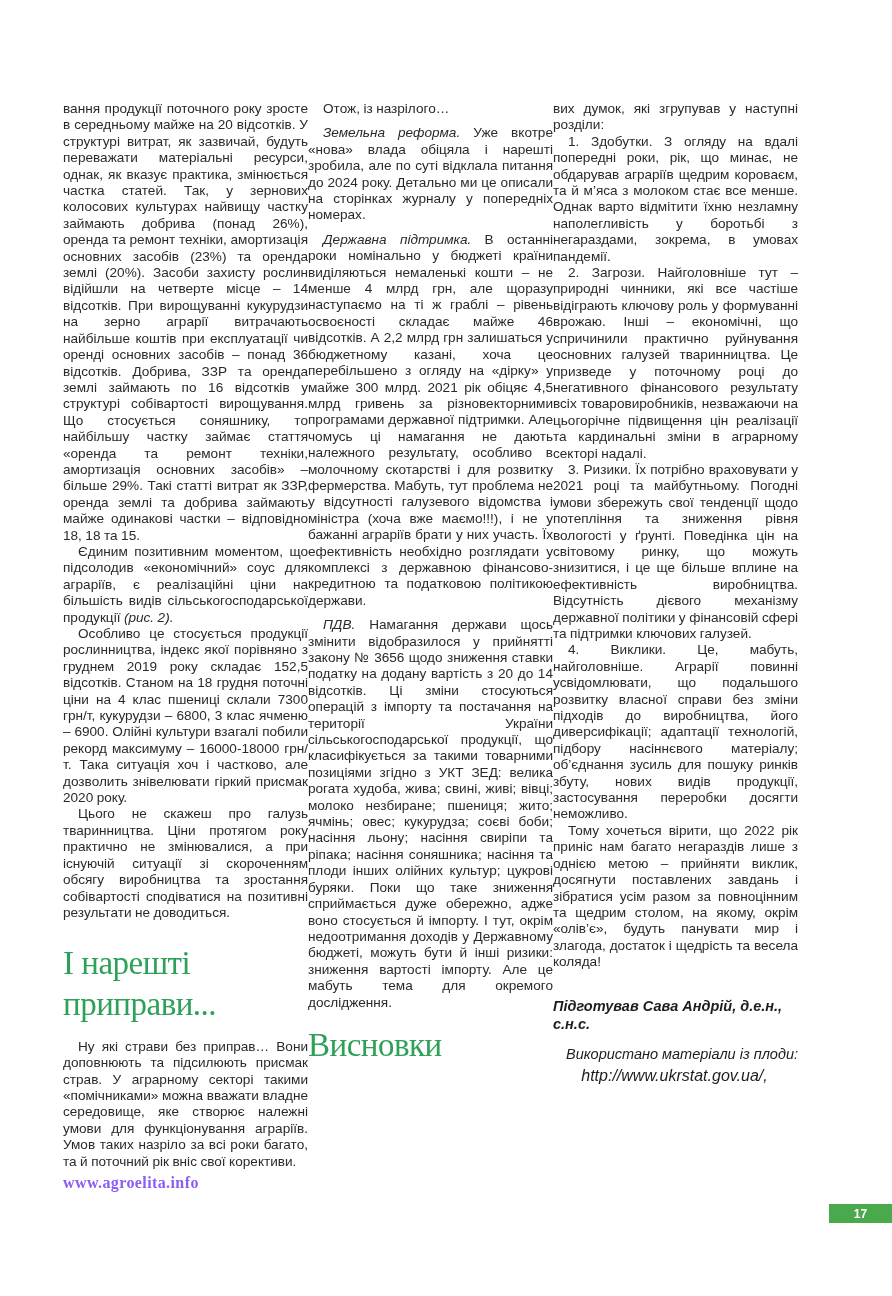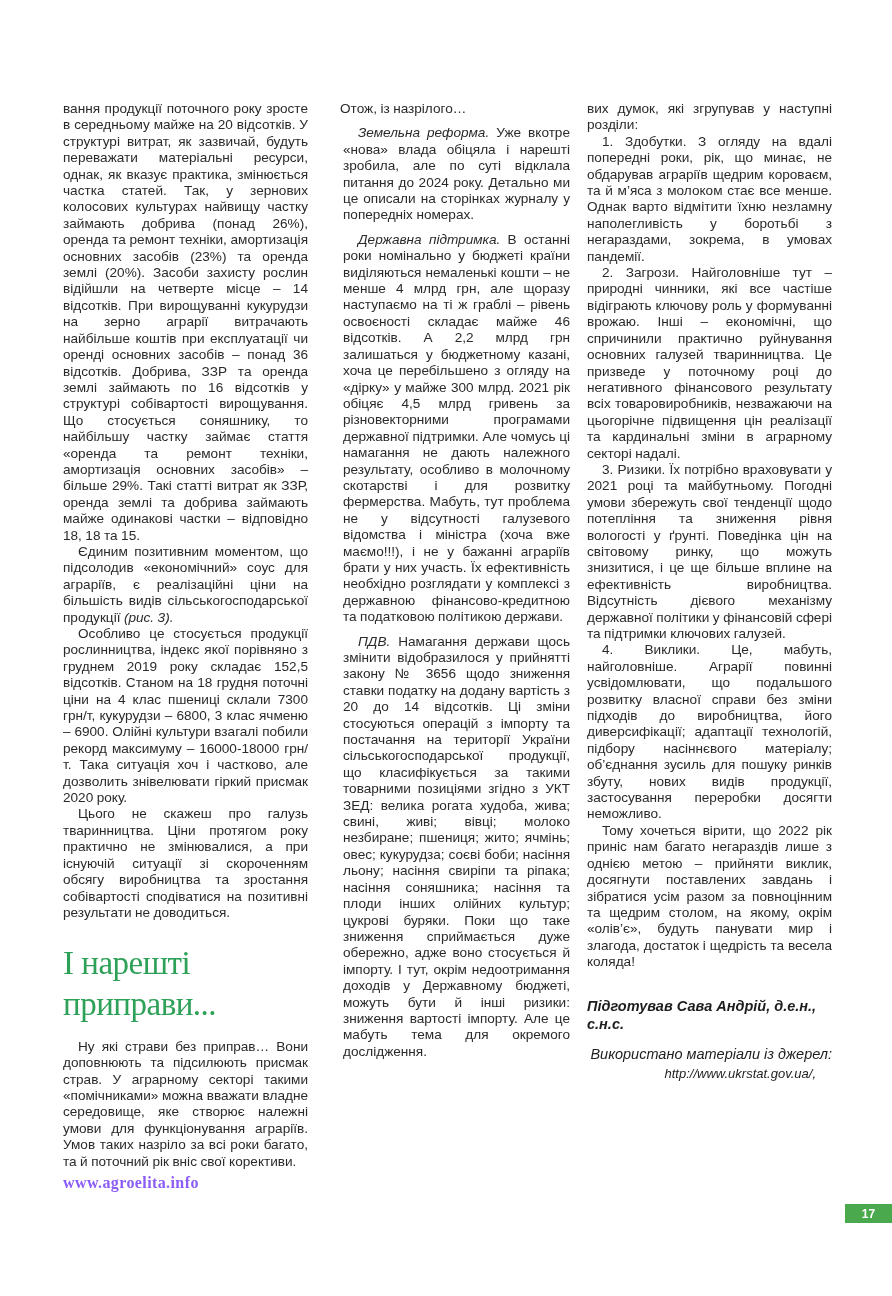--- a/index.html
+++ b/index.html
@@ -1,82 +1,83 @@
 <!DOCTYPE html>
 <html lang="uk"><head>
 <meta charset="utf-8">
 <style>
   html, body { margin:0; padding:0; }
   body {
     width:892px; height:1296px; background:#ffffff;
     font-family:"Liberation Sans","DejaVu Sans",sans-serif;
   }
   .page { position:relative; width:892px; height:1296px; background:#ffffff; overflow:hidden; }
-  .content { position:absolute; left:63px; top:101px; width:769px; display:flex; gap:17px; }
+  .content { position:absolute; left:63px; top:101px; width:769px; display:flex; }
   .col { width:245px; }
   p.body {
     margin:0; font-size:13.6px; line-height:16.4px; text-align:justify;
     color:#2a2a2a; text-indent:15px; word-spacing:-0.3px;
   }
   p.body.noindent { text-indent:0; }
-  p.body.gap { margin-top:8px;margin-left:18px; }
+  p.body.gap { margin-top:8px; }
   .ital { font-style:italic; }
   h2.green {
     font-weight:400; color:#2ea158; font-size:33px; line-height:1.22;
     margin:22px 0 15px 0; letter-spacing:-0.5px;font-family:Liberation Serif, serif;
   }
   h2.green.mid { margin-top:14px; margin-bottom:17px; }
   .site-url {
     margin-top:4px; font-family:"Liberation Serif","DejaVu Serif",serif;
     font-weight:700; color:#8b5cf6; font-size:16px; letter-spacing:0.4px;
   }
   .author {
     margin:26px 0 0 0; text-align:left; font-weight:700; font-style:italic;
     font-size:14.5px; color:#1d1d1d; line-height:1.3;
   }
   .sources-label { margin:11px 0 0 0; text-align:right; font-style:italic; font-size:14.5px; color:#1d1d1d; line-height:1.3; }
-  .source-line { margin:2px 16px 0 0; text-align:right; font-style:italic; font-size:13px; color:#1d1d1d; line-height:1.3; }
+  .source-line { margin:2px 2px 0 0; text-align:center; font-style:italic; font-size:16px; color:#1d1d1d; line-height:1.3; }
   .pagebox {
-    position:absolute; right:0; top:1204px; width:47px; height:19px;
+    position:absolute; right:0; top:1204px; width:63px; height:19px;
     background:#4aa94d; color:#ffffff; font-size:12px; font-weight:700;
     display:flex; align-items:center; justify-content:center;
   }
 </style>
 </head>
 <body>
 
 <div class="page">
   <div class="content">
 
     <div class="col">
       <p class="body noindent">вання продукції поточного року зросте в середньому майже на 20 відсотків. У структурі витрат, як зазвичай, будуть переважати матеріальні ресурси, однак, як вказує практика, змінюється частка статей. Так, у зернових колосових культурах найвищу частку займають добрива (понад 26%), оренда та ремонт техніки, амортизація основних засобів (23%) та оренда землі (20%). Засоби захисту рослин відійшли на четверте місце – 14 відсотків. При вирощуванні кукурудзи на зерно аграрії витрачають найбільше коштів при експлуатації чи оренді основних засобів – понад 36 відсотків. Добрива, ЗЗР та оренда землі займають по 16 відсотків у структурі собівартості вирощування. Що стосується соняшнику, то найбільшу частку займає стаття «оренда та ремонт техніки, амортизація основних засобів» – більше 29%. Такі статті витрат як ЗЗР, оренда землі та добрива займають майже одинакові частки – відповідно 18, 18 та 15.</p>
-      <p class="body"><span>Єдиним позитивним моментом, що підсолодив «економічний» соус для аграріїв, є реалізаційні ціни на більшість видів сільськогосподарської продукції </span><span class="ital">(рис. 3).</span></p>
+      <p class="body"><span>Єдиним позитивним моментом, що підсолодив «економічний» соус для аграріїв, є реалізаційні ціни на більшість видів сільськогосподарської продукції </span><span class="ital">(рис. 2).</span></p>
       <p class="body">Особливо це стосується продукції рослинництва, індекс якої порівняно з груднем 2019 року складає 152,5 відсотків. Станом на 18 грудня поточні ціни на 4 клас пшениці склали 7300 грн/т, кукурудзи – 6800, 3 клас ячменю – 6900. Олійні культури взагалі побили рекорд максимуму – 16000-18000 грн/т. Така ситуація хоч і частково, але дозволить знівелювати гіркий присмак 2020 року.</p>
       <p class="body">Цього не скажеш про галузь тваринництва. Ціни протягом року практично не змінювалися, а при існуючій ситуації зі скороченням обсягу виробництва та зростання собівартості сподіватися на позитивні результати не доводиться.</p>
       <h2 class="green">І нарешті приправи...</h2>
       <p class="body">Ну які страви без приправ… Вони доповнюють та підсилюють присмак страв. У аграрному секторі такими «помічниками» можна вважати владне середовище, яке створює належні умови для функціонування аграріїв. Умов таких назріло за всі роки багато, та й поточний рік вніс свої корективи.</p>
       <div class="site-url">www.agroelita.info</div>
     </div>
 
     <div class="col">
       <p class="body">Отож, із назрілого…</p>
       <p class="body gap"><span class="ital">Земельна реформа.</span><span> Уже вкотре «нова» влада обіцяла і нарешті зробила, але по суті відклала питання до 2024 року. Детально ми це описали на сторінках журналу у попередніх номерах.</span></p>
       <p class="body gap"><span class="ital">Державна підтримка.</span><span> В останні роки номінально у бюджеті країни виділяються немаленькі кошти – не менше 4 млрд грн, але щоразу наступаємо на ті ж граблі – рівень освоєності складає майже 46 відсотків. А 2,2 млрд грн залишаться у бюджетному казані, хоча це перебільшено з огляду на «дірку» у майже 300 млрд. 2021 рік обіцяє 4,5 млрд гривень за різновекторними програмами державної підтримки. Але чомусь ці намагання не дають належного результату, особливо в молочному скотарстві і для розвитку фермерства. Мабуть, тут проблема не у відсутності галузевого відомства і міністра (хоча вже маємо!!!), і не у бажанні аграріїв брати у них участь. Їх ефективність необхідно розглядати у комплексі з державною фінансово-кредитною та податковою політикою держави.</span></p>
       <p class="body gap"><span class="ital">ПДВ.</span><span> Намагання держави щось змінити відобразилося у прийнятті закону № 3656 щодо зниження ставки податку на додану вартість з 20 до 14 відсотків. Ці зміни стосуються операцій з імпорту та постачання на території України сільськогосподарської продукції, що класифікується за такими товарними позиціями згідно з УКТ ЗЕД: велика рогата худоба, жива; свині, живі; вівці; молоко незбиране; пшениця; жито; ячмінь; овес; кукурудза; соєві боби; насіння льону; насіння свиріпи та ріпака; насіння соняшника; насіння та плоди інших олійних культур; цукрові буряки. Поки що таке зниження сприймається дуже обережно, адже воно стосується й імпорту. І тут, окрім недоотримання доходів у Державному бюджеті, можуть бути й інші ризики: зниження вартості імпорту. Але це мабуть тема для окремого дослідження.</span></p>
+      <h2 class="green mid">Висновки</h2>
     </div>
 
     <div class="col">
       <p class="body noindent">вих думок, які згрупував у наступні розділи:</p>
       <p class="body">1. Здобутки. З огляду на вдалі попередні роки, рік, що минає, не обдарував аграріїв щедрим короваєм, та й м’яса з молоком стає все менше. Однак варто відмітити їхню незламну наполегливість у боротьбі з негараздами, зокрема, в умовах пандемії.</p>
       <p class="body">2. Загрози. Найголовніше тут – природні чинники, які все частіше відіграють ключову роль у формуванні врожаю. Інші – економічні, що спричинили практично руйнування основних галузей тваринництва. Це призведе у поточному році до негативного фінансового результату всіх товаровиробників, незважаючи на цьогорічне підвищення цін реалізації та кардинальні зміни в аграрному секторі надалі.</p>
       <p class="body">3. Ризики. Їх потрібно враховувати у 2021 році та майбутньому. Погодні умови збережуть свої тенденції щодо потепління та зниження рівня вологості у ґрунті. Поведінка цін на світовому ринку, що можуть знизитися, і це ще більше вплине на ефективність виробництва. Відсутність дієвого механізму державної політики у фінансовій сфері та підтримки ключових галузей.</p>
       <p class="body">4. Виклики. Це, мабуть, найголовніше. Аграрії повинні усвідомлювати, що подальшого розвитку власної справи без зміни підходів до виробництва, його диверсифікації; адаптації технологій, підбору насіннєвого матеріалу; об’єднання зусиль для пошуку ринків збуту, нових видів продукції, застосування переробки досягти неможливо.</p>
       <p class="body">Тому хочеться вірити, що 2022 рік приніс нам багато негараздів лише з однією метою – прийняти виклик, досягнути поставлених завдань і зібратися усім разом за повноцінним та щедрим столом, на якому, окрім «олів’є», будуть панувати мир і злагода, достаток і щедрість та весела коляда!</p>
       <p class="author">Підготував Сава Андрій, д.е.н., с.н.с.</p>
-      <p class="sources-label">Використано матеріали із джерел:</p>
+      <p class="sources-label">Використано матеріали із плоди:</p>
       <p class="source-line">http://www.ukrstat.gov.ua/,</p>
     </div>
 
   </div>
 
   <div class="pagebox">
     <span>17</span>
   </div>
 </div>
 

